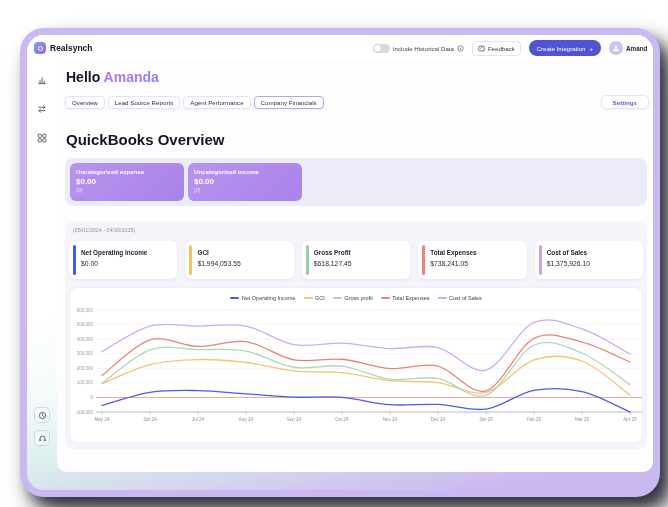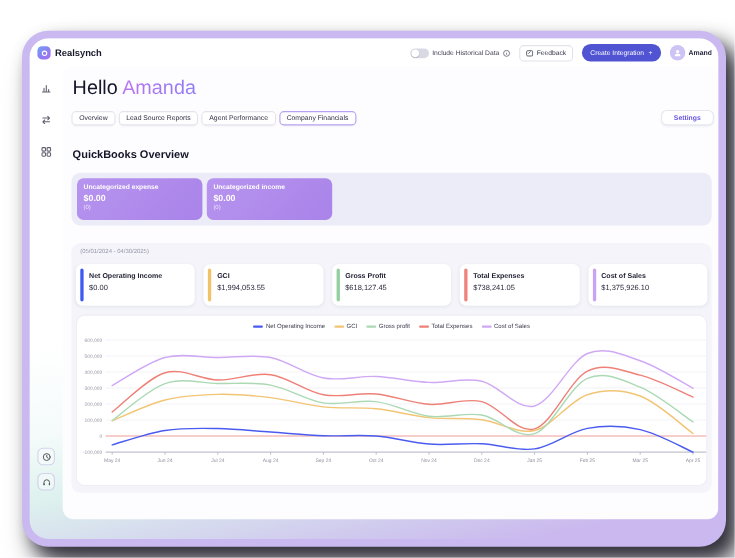--- a/index.html
+++ b/index.html
@@ -38,30 +38,30 @@
   .sidebar { position:absolute; left:0; top:26px; bottom:0; width:30px; display:flex; flex-direction:column;
     align-items:center; padding-top:12px; gap:15px; z-index:4; }
   .nav-btn { width:14px; height:14px; display:flex; align-items:center; justify-content:center; cursor:pointer; }
   .side-foot { position:absolute; left:0; right:0; bottom:44px; display:flex; flex-direction:column; align-items:center; gap:7px; }
   .foot-btn { width:16px; height:16px; border-radius:5px; border:1px solid rgba(140,120,210,.30);
     background:rgba(255,255,255,.40); display:flex; align-items:center; justify-content:center; cursor:pointer; }
 
   
   .main { position:absolute; left:30px; top:25px; width:596px; height:412px; background:#fdfdff;
     border-radius:10px; padding:6px 6px 0 8px; z-index:3; }
-  .hello { font-size:18px; font-weight:400; color:#15152a; margin:3px 0 11px 1px; }
+  .hello { font-size:14px; font-weight:700; color:#15152a; margin:3px 0 11px 1px; }
   .grad { background:linear-gradient(90deg,#bb74f0,#8f7cf4); -webkit-background-clip:text; background-clip:text; color:transparent; }
   .tabs-row { position:relative; display:flex; gap:3px; align-items:center; margin-bottom:4px; }
   .tab { height:13px; padding:0 6px; display:flex; align-items:center; background:#fff; border:1px solid #e4e4ee;
     border-radius:4px; font-size:6.2px; color:#2e2e42; box-shadow:0 1px 1.5px rgba(40,40,80,.05); cursor:pointer; }
   .tab.active { border-color:#b7a2f2; }
   .settings-btn { position:absolute; right:-2px; top:-1px; height:14px; padding:0 11px; display:flex; align-items:center;
     background:#fff; border:1px solid #e6e6f0; border-radius:5px; font-size:6.2px; color:#6555dd; font-weight:600;
     box-shadow:0 1px 2px rgba(40,40,80,.07); cursor:pointer; }
-  .qb-title { font-size:10px; font-weight:700; color:#15152a; margin:22px 0 10px 1px; }
+  .qb-title { font-size:15px; font-weight:700; color:#15152a; margin:22px 0 10px 1px; }
   .qb-panel { background:#ecebf8; border-radius:8px; padding:5px; display:flex; gap:4px; height:48px; }
   .ucard { width:114px; border-radius:6px; padding:5px 6px; background:linear-gradient(135deg,#b794ef 0%,#a983e9 100%); }
   .ucard-label { font-size:6.1px; font-weight:600; color:#fff; }
   .ucard-value { font-size:8px; font-weight:700; color:#fff; margin-top:2px; }
   .ucard-count { font-size:5.4px; color:rgba(255,255,255,.75); margin-top:1px; }
 
   .trailing { margin-top:16px; background:#f4f4fa; border-radius:8px; padding:5px 4px 6px; }
   .tr-title { font-size:10.5px; font-weight:800; color:#15152a; margin:2px 0 1px 4px; }
   .tr-sub { font-size:5.4px; color:#9494a4; margin-left:4px; }
   .kpi-row { display:flex; gap:8px; margin-top:8px; }

